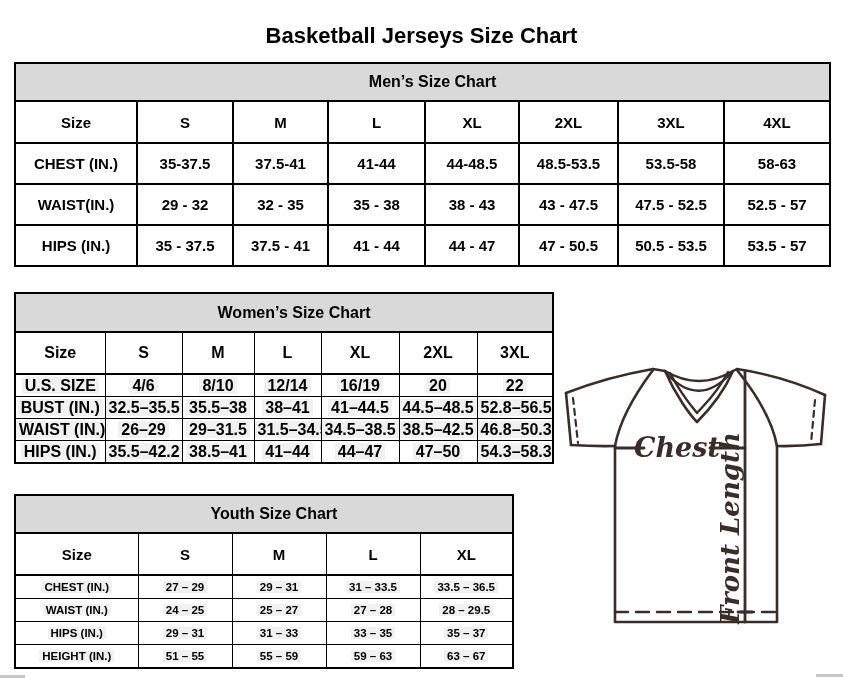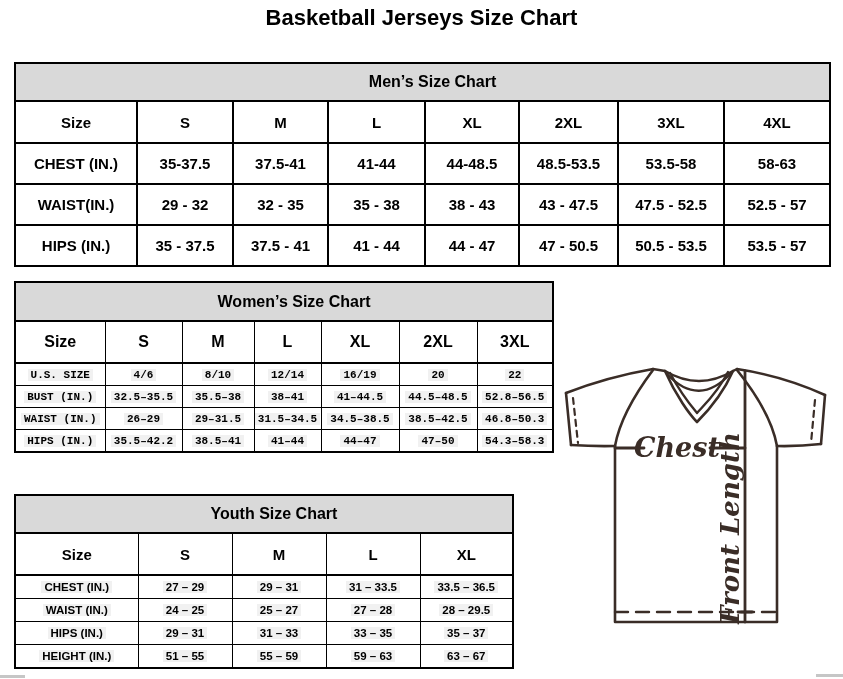--- a/index.html
+++ b/index.html
@@ -1,21 +1,21 @@
 <!DOCTYPE html>
 <html><head>
 <meta charset="utf-8">
 <style>
   html,body { margin:0; padding:0; }
   body {
     width:843px; height:679px; position:relative; overflow:hidden;
     background:#ffffff; font-family:"Liberation Sans", sans-serif; color:#000;
   }
   .page-title {
-    position:absolute; top:5px; left:0; width:843px; margin:0;
+    position:absolute; top:23px; left:0; width:843px; margin:0;
     text-align:center; font-size:22px; font-weight:bold; letter-spacing:0;
   }
 
   
   .size-table {
     position:absolute; border-collapse:collapse; table-layout:fixed;
     border:2px solid #000; background:#fff;
   }
   .size-table th, .size-table td {
     border:1px solid #000; padding:0; text-align:center; vertical-align:middle;
@@ -26,24 +26,24 @@
   .size-table .title-cell { border-bottom-width:2px;padding-left:20px; }
 
   
   #men-table { left:14px; top:62px; width:815px; }
   #men-table th, #men-table td { border-width:2px; }
   #men-table .title-cell { height:36px; }
   #men-table .cols th { height:40px; font-size:15px; }
   #men-table tbody td { height:39px; font-size:15px; }
 
   
-  #women-table { left:14px; top:281px; width:538px; }
+  #women-table { left:14px; top:292px; width:538px; }
   #women-table .title-cell { height:37px; }
   #women-table .cols th { height:40px; font-size:16px; }
-  #women-table tbody td { height:21px; font-size:11px;font-family:Liberation Mono, monospace; }
+  #women-table tbody td { height:21px; font-size:16px; }
 
   
   #youth-table { left:14px; top:494px; width:498px; }
   #youth-table .title-cell { height:36px; }
   #youth-table .cols th { height:40px; font-size:15px; }
   #youth-table tbody td { height:22px; font-size:11.5px; }
 
   
   #women-table tbody .v, #youth-table tbody .v { background:#f1f1f1; padding:0 3px; }
 

